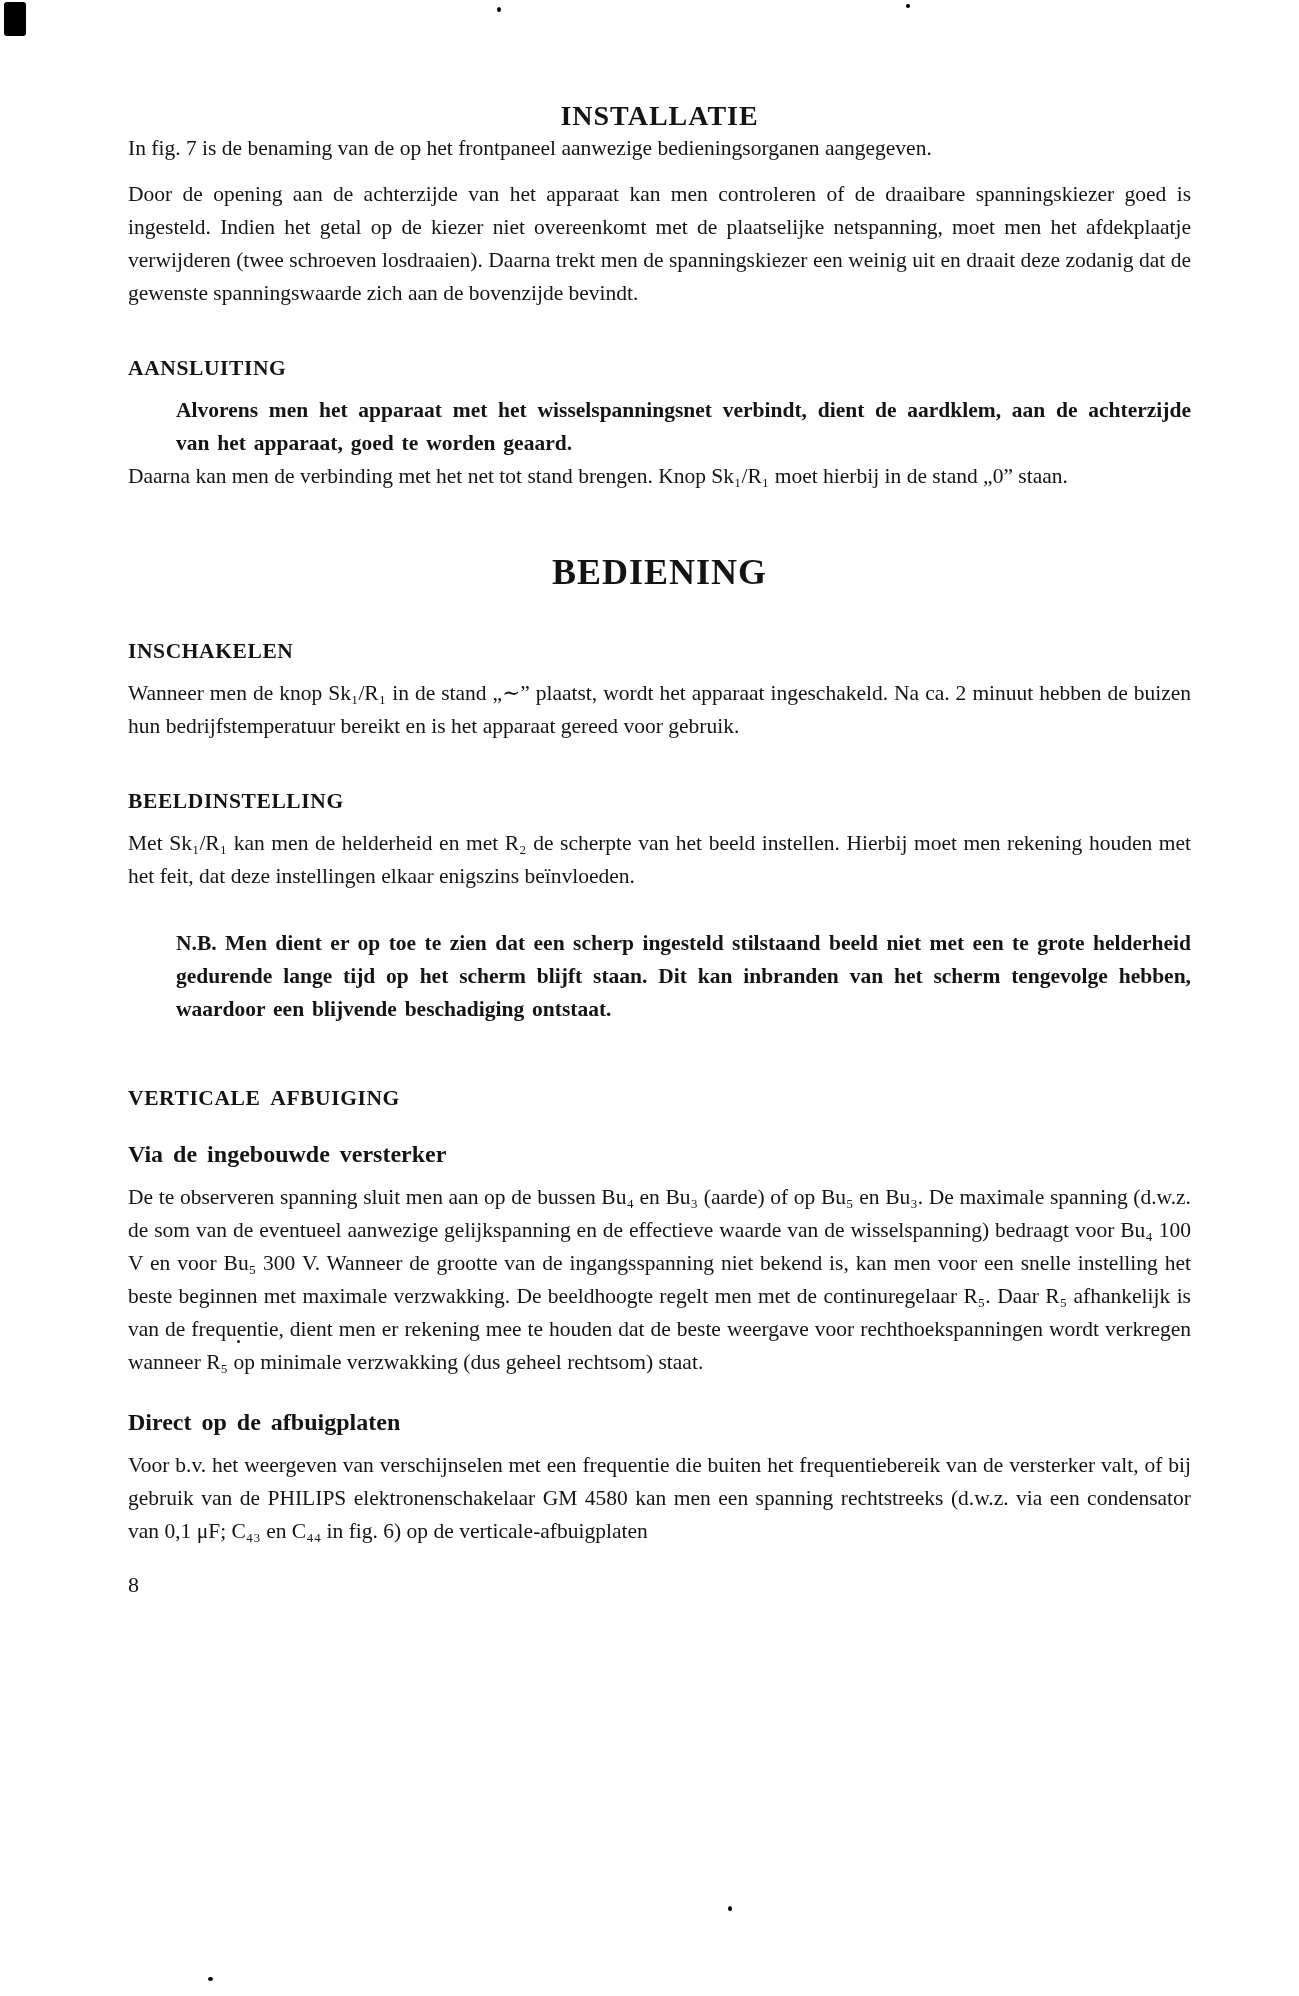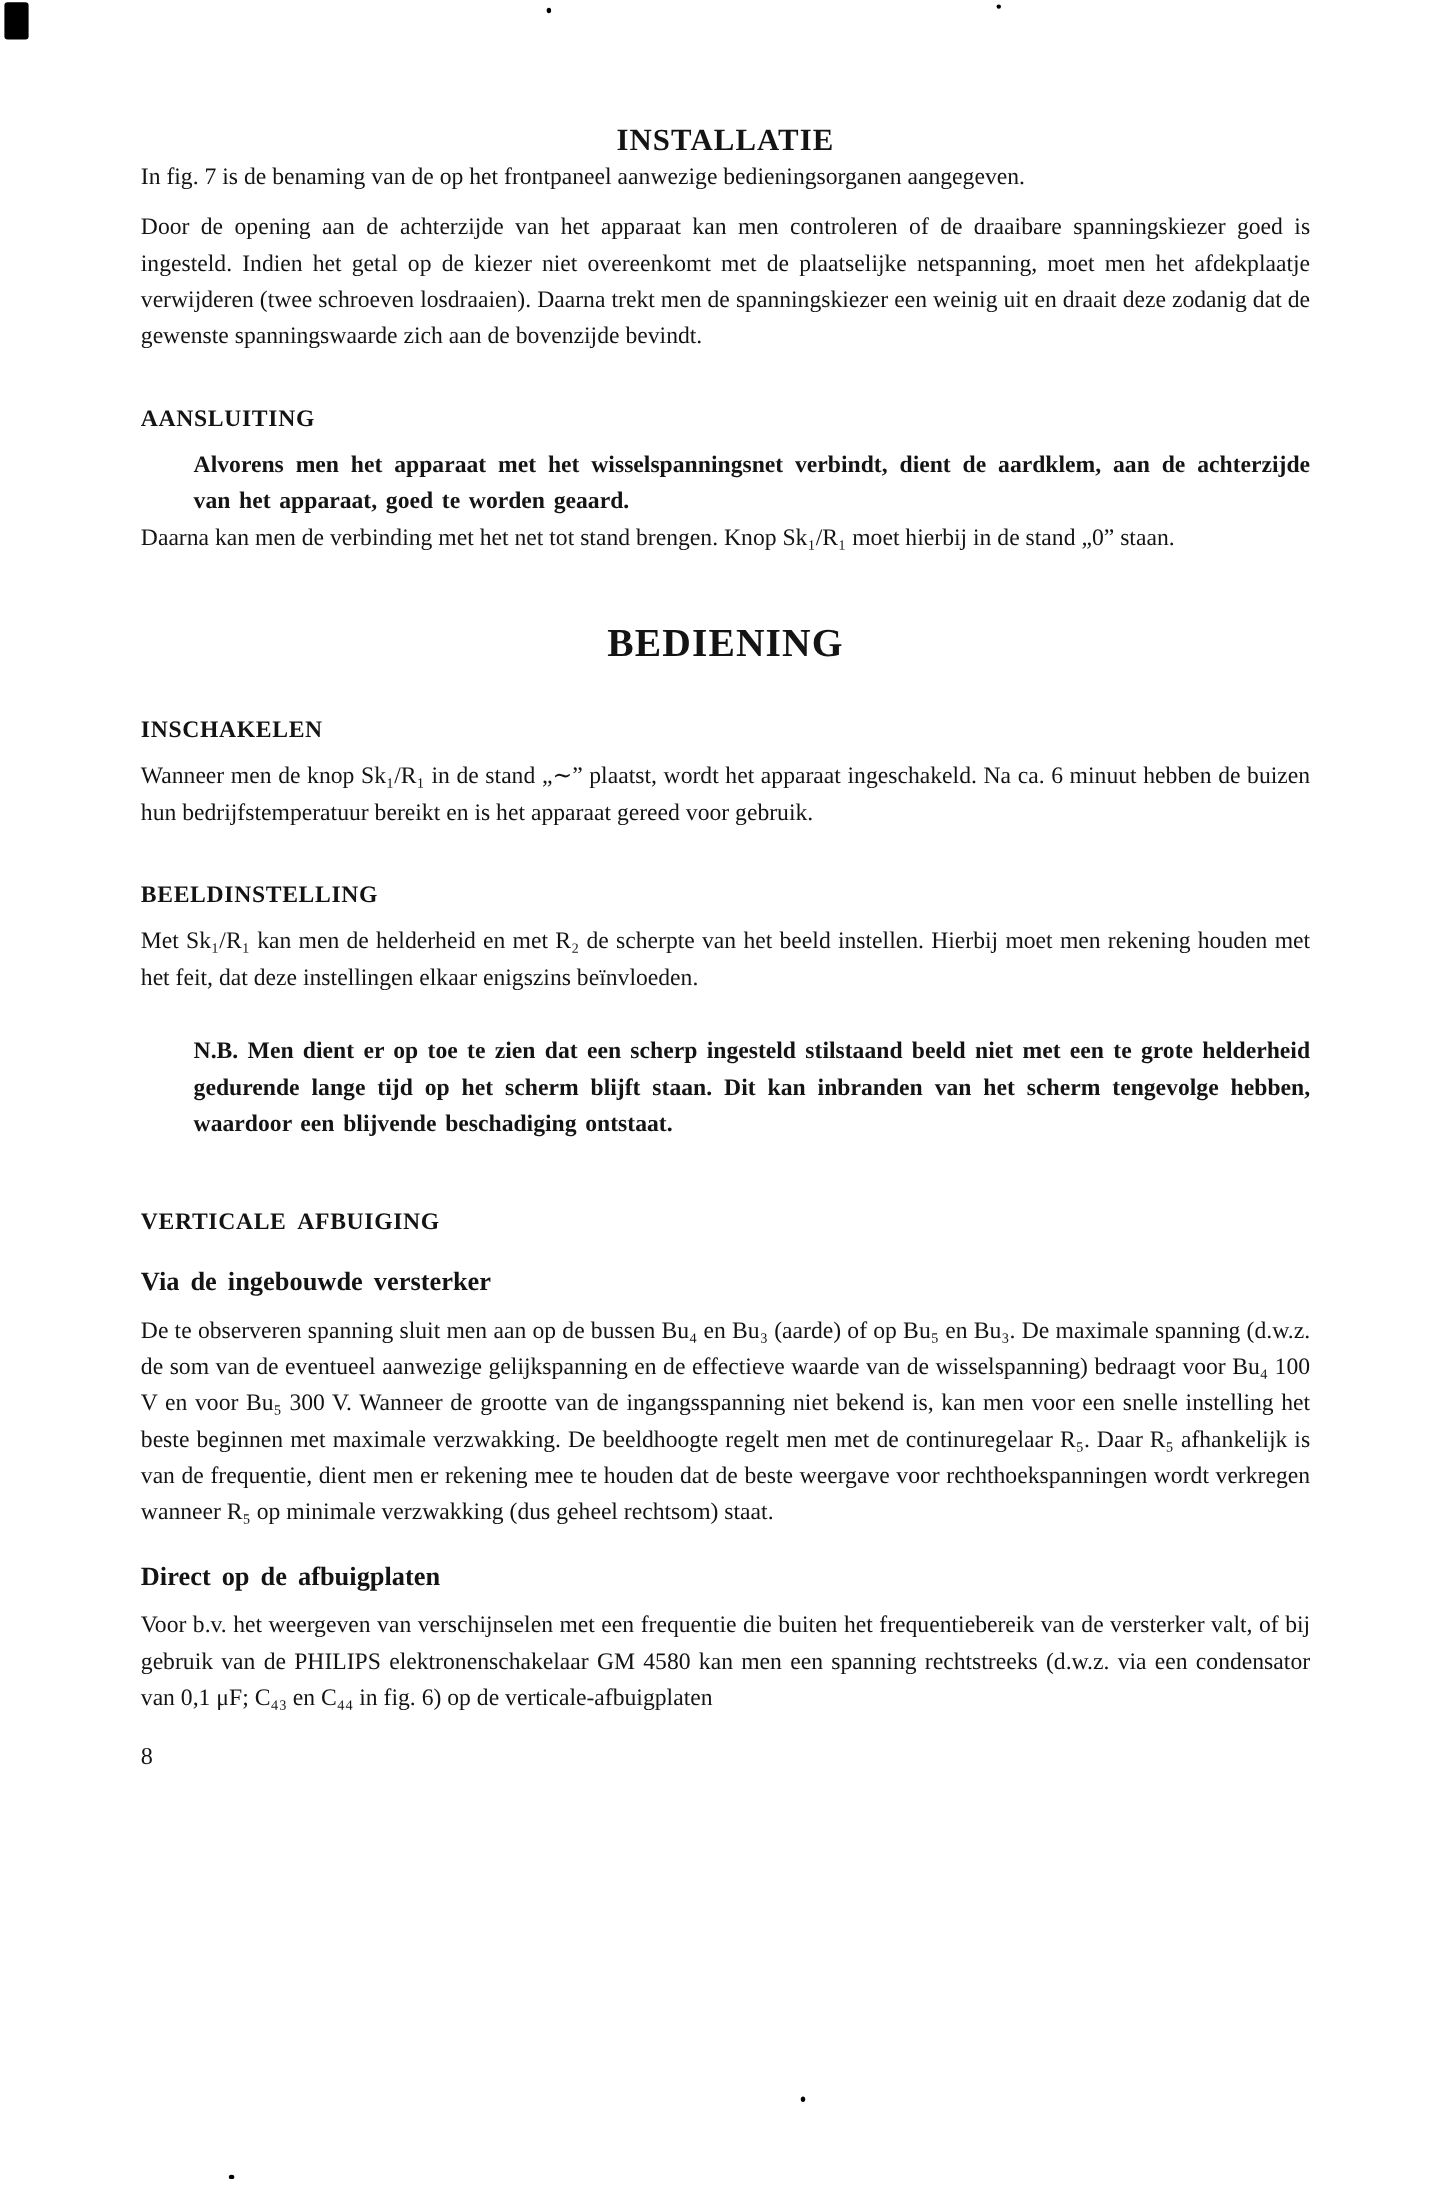--- a/index.html
+++ b/index.html
@@ -9,21 +9,21 @@
     height: 1996px;
     background: #ffffff;
     color: #141414;
     font-family: "Liberation Serif", "DejaVu Serif", serif;
     overflow: hidden;
   }
   .content {
     position: absolute;
     left: 128px;
     right: 108px;
-    top: 16px;
+    top: 4px;
   }
   .doc-title {
     text-align: center;
     font-size: 28px;
     font-weight: bold;
     letter-spacing: 1px;
     margin: 96px 0 0 0;
   }
   .center-title {
     text-align: center;
@@ -91,21 +91,21 @@
 
     <p class="after-h">Door de opening aan de achterzijde van het apparaat kan men controleren of de draaibare spanningskiezer goed is ingesteld. Indien het getal op de kiezer niet overeenkomt met de plaatselijke netspanning, moet men het afdekplaatje verwijderen (twee schroeven losdraaien). Daarna trekt men de spanningskiezer een weinig uit en draait deze zodanig dat de gewenste spanningswaarde zich aan de bovenzijde bevindt.</p>
 
     <div class="h2">AANSLUITING</div>
     <p class="after-h bold-para">Alvorens men het apparaat met het wisselspanningsnet verbindt, dient de aardklem, aan de achterzijde van het apparaat, goed te worden geaard.</p>
     <p>Daarna kan men de verbinding met het net tot stand brengen. Knop Sk₁/R₁ moet hierbij in de stand „0” staan.</p>
 
     <div class="center-title">BEDIENING</div>
 
     <div class="h2">INSCHAKELEN</div>
-    <p class="after-h">Wanneer men de knop Sk₁/R₁ in de stand „∼” plaatst, wordt het apparaat ingeschakeld. Na ca. 6 minuut hebben de buizen hun bedrijfstemperatuur bereikt en is het apparaat gereed voor gebruik.</p>
+    <p class="after-h">Wanneer men de knop Sk₁/R₁ in de stand „∼” plaatst, wordt het apparaat ingeschakeld. Na ca. 2 minuut hebben de buizen hun bedrijfstemperatuur bereikt en is het apparaat gereed voor gebruik.</p>
 
     <div class="h2">BEELDINSTELLING</div>
     <p class="after-h">Met Sk₁/R₁ kan men de helderheid en met R₂ de scherpte van het beeld instellen. Hierbij moet men rekening houden met het feit, dat deze instellingen elkaar enigszins beïnvloeden.</p>
     <p class="bold-para nb-para">N.B. Men dient er op toe te zien dat een scherp ingesteld stilstaand beeld niet met een te grote helderheid gedurende lange tijd op het scherm blijft staan. Dit kan inbranden van het scherm tengevolge hebben, waardoor een blijvende beschadiging ontstaat.</p>
 
     <div class="h2 sec-gap">VERTICALE AFBUIGING</div>
 
     <div class="h3">Via de ingebouwde versterker</div>
     <p class="after-h">De te observeren spanning sluit men aan op de bussen Bu₄ en Bu₃ (aarde) of op Bu₅ en Bu₃. De maximale spanning (d.w.z. de som van de eventueel aanwezige gelijkspanning en de effectieve waarde van de wisselspanning) bedraagt voor Bu₄ 100 V en voor Bu₅ 300 V. Wanneer de grootte van de ingangsspanning niet bekend is, kan men voor een snelle instelling het beste beginnen met maximale verzwakking. De beeldhoogte regelt men met de continuregelaar R₅. Daar R₅ afhankelijk is van de frequentie, dient men er rekening mee te houden dat de beste weergave voor rechthoekspanningen wordt verkregen wanneer R₅ op minimale verzwakking (dus geheel rechtsom) staat.</p>
 

